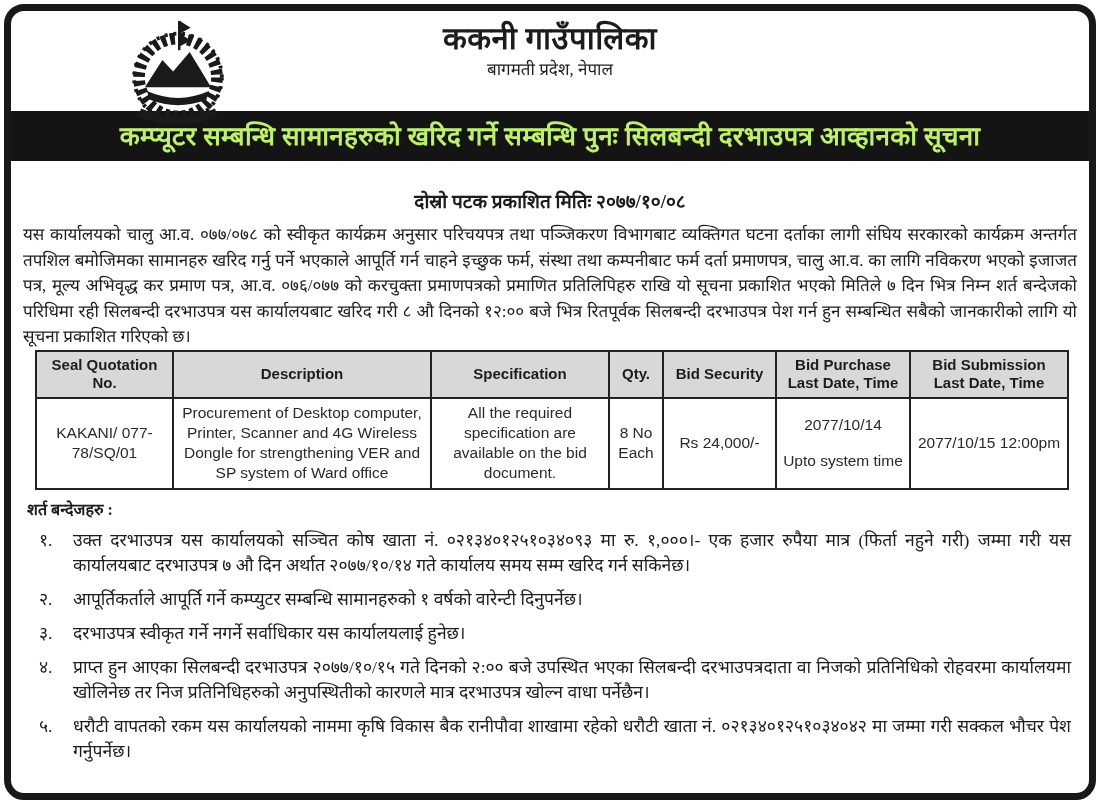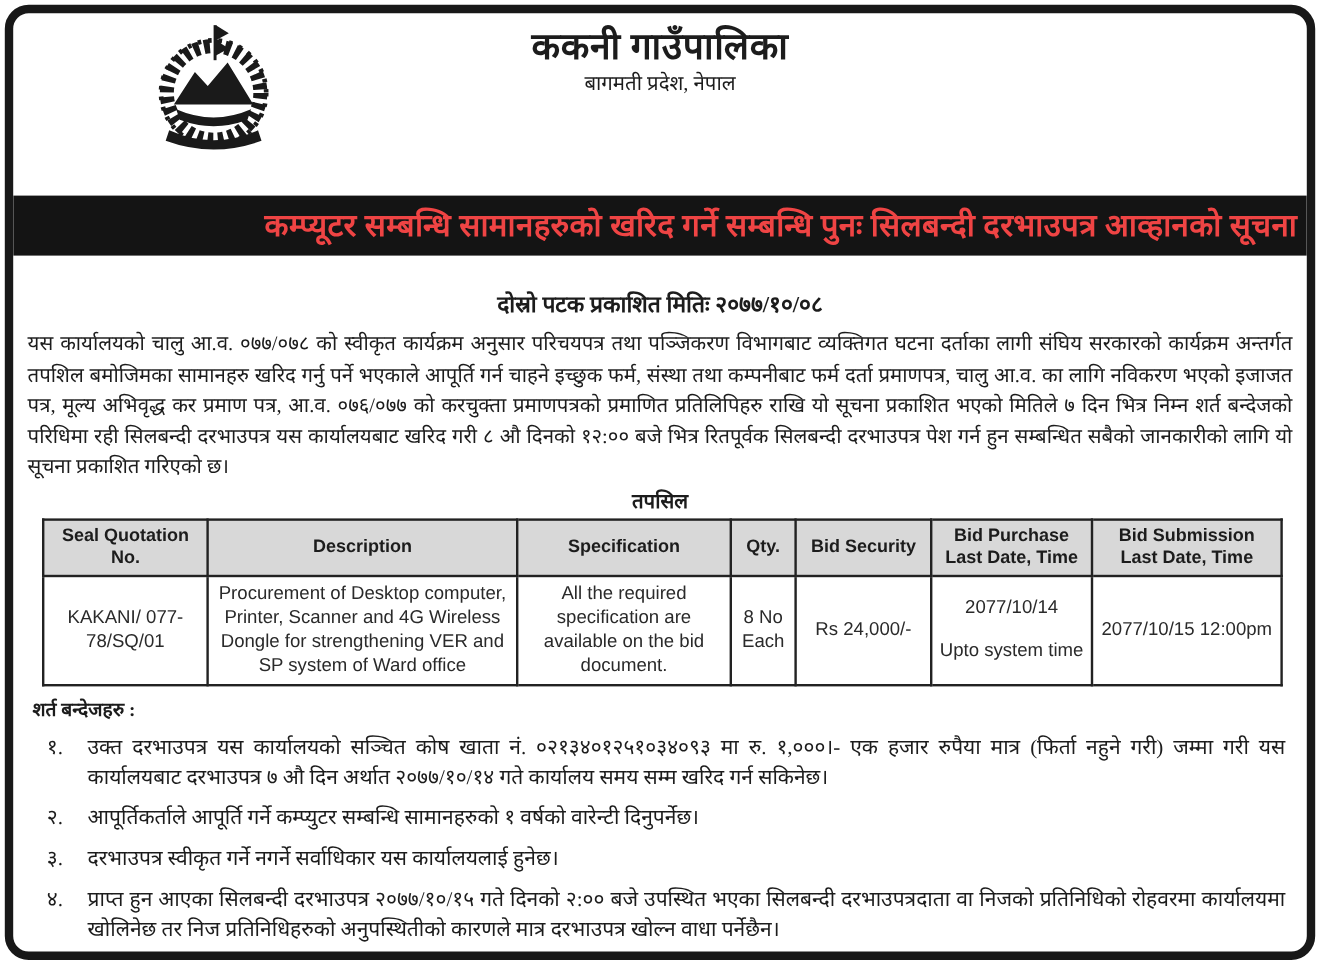--- a/index.html
+++ b/index.html
@@ -12,30 +12,30 @@
     overflow:hidden;
   }
   .frame{
     position:absolute;left:4px;top:4px;right:4px;bottom:4px;
     border:7px solid #181818;
     border-radius:20px;
     overflow:hidden;
     background:#fff;
   }
   
-  .header{position:relative;height:152px;}
+  .header{position:relative;height:100px;}
   .emblem{position:absolute;left:108px;top:8px;width:118px;height:112px;}
   .head-center{text-align:center;padding-top:10px;line-height:1.15;}
   .muni-title{font-size:31px;font-weight:bold;letter-spacing:.5px;}
   .office-title{font-size:35px;font-weight:bold;margin-top:2px;}
   .addr{font-size:17px;margin-top:3px;}
   
   .banner{
-    background:#141414;color:#ef4444;
-    text-align:right;
+    background:#141414;color:#bef264;
+    text-align:center;
     padding:6px 8px 8px 8px;
   }
   .banner-text{font-size:26px;font-weight:bold;letter-spacing:.3px;}
   
   .pubdate{text-align:center;font-size:19px;font-weight:bold;padding:27px 0 4px 0;}
   
   .intro{
     padding:4px 12px 0 12px;
     font-size:17px;line-height:1.5;
     text-align:justify;
@@ -97,21 +97,20 @@
     </div>
 
     <div class="banner">
       <span class="banner-text">कम्प्यूटर सम्बन्धि सामानहरुको खरिद गर्ने सम्बन्धि पुनः सिलबन्दी दरभाउपत्र आव्हानको सूचना</span>
     </div>
 
     <div class="pubdate">दोस्रो पटक प्रकाशित मितिः २०७७/१०/०८</div>
 
     <div class="intro">यस कार्यालयको चालु आ.व. ०७७/०७८ को स्वीकृत कार्यक्रम अनुसार परिचयपत्र तथा पञ्जिकरण विभागबाट व्यक्तिगत घटना दर्ताका लागी संघिय सरकारको कार्यक्रम अन्तर्गत तपशिल बमोजिमका सामानहरु खरिद गर्नु पर्ने भएकाले आपूर्ति गर्न चाहने इच्छुक फर्म, संस्था तथा कम्पनीबाट फर्म दर्ता प्रमाणपत्र, चालु आ.व. का लागि नविकरण भएको इजाजत पत्र, मूल्य अभिवृद्ध कर प्रमाण पत्र, आ.व. ०७६/०७७ को करचुक्ता प्रमाणपत्रको प्रमाणित प्रतिलिपिहरु राखि यो सूचना प्रकाशित भएको मितिले ७ दिन भित्र निम्न शर्त बन्देजको परिधिमा रही सिलबन्दी दरभाउपत्र यस कार्यालयबाट खरिद गरी ८ औ दिनको १२:०० बजे भित्र रितपूर्वक सिलबन्दी दरभाउपत्र पेश गर्न हुन सम्बन्धित सबैको जानकारीको लागि यो सूचना प्रकाशित गरिएको छ।</div>
 
-    <div class="tapasil">तपसिल</div>
 
     <div class="tbl-wrap">
       <table class="tender">
         <colgroup>
           <col style="width:137px">
             <col style="width:258px">
             <col style="width:178px">
           <col style="width:54px">
             <col style="width:113px">
             <col style="width:134px">

